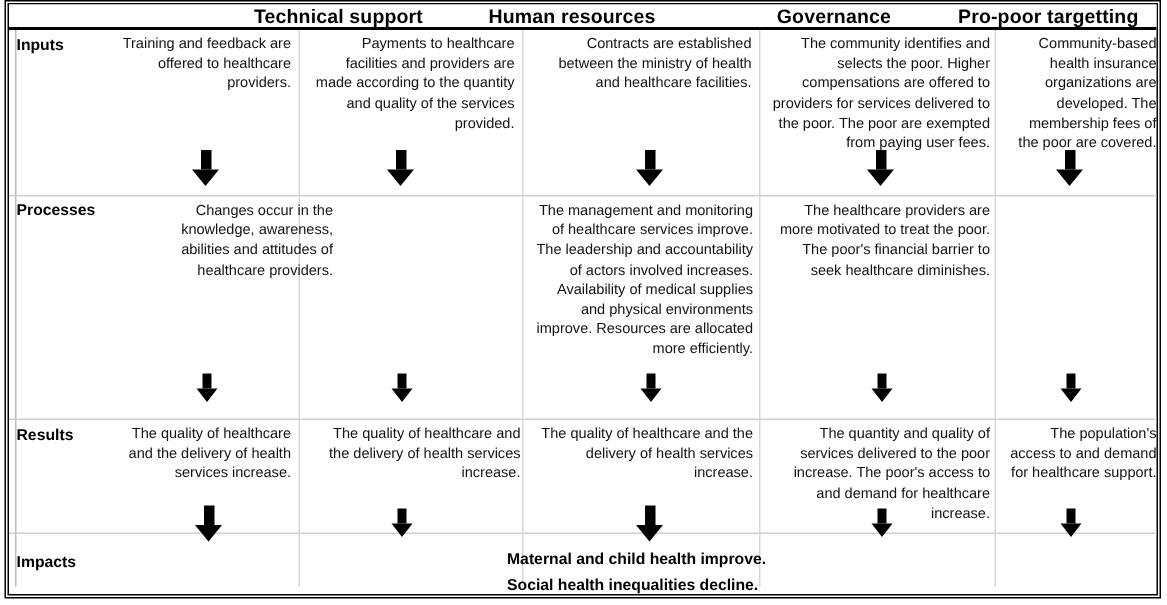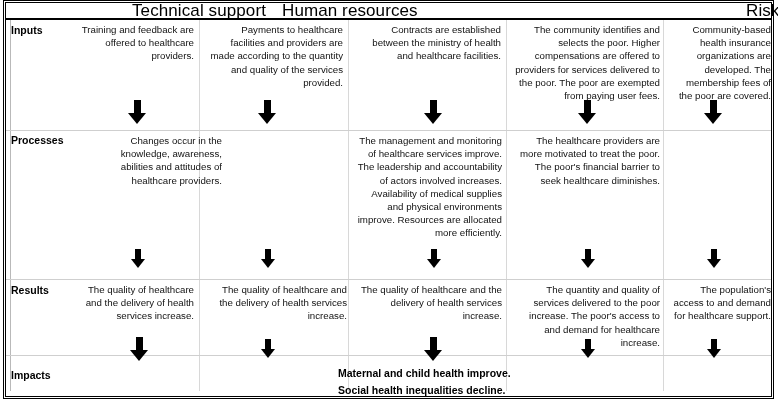--- a/index.html
+++ b/index.html
@@ -52,23 +52,23 @@
     height: 17px;
     background: #fff;
     border-bottom: 2px solid #000;
     box-sizing: border-box;
   }
   .header-cell {
     position: absolute;
     top: 1px;
     height: 14px;
     line-height: 14px;
-    text-align: left;
-    font-size: 17px;
-    font-weight: normal;
+    text-align: right;
+    font-size: 13px;
+    font-weight: bold;
     color: #000;
     letter-spacing: 0.1px;
     white-space: nowrap;
   }
 
   
   .vsep {
     position: absolute;
     top: 20px;
     width: 1px;
@@ -155,20 +155,22 @@
 <body>
 
 <div id="page">
 
   <div class="frame"></div>
   <div class="frame-inner"></div>
 
   <div class="header-band">
     <div class="header-cell" style="left:126px;width:150px;">Technical support</div>
     <div class="header-cell" style="left:276px;width:155px;">Human resources</div>
+    <div class="header-cell" style="left:428px;width:160px;">Governance</div>
+    <div class="header-cell" style="left:583px;width:170px;">Pro-poor targetting</div>
     <div class="header-cell" style="left:740px;width:120px;">Risk Sharing</div>
   </div>
 
   <div class="vsep-label"></div>
   <div class="vsep" style="left:199px;"></div>
   <div class="vsep" style="left:348px;"></div>
   <div class="vsep" style="left:506px;"></div>
   <div class="vsep" style="left:663px;"></div>
 
   <div class="hsep" style="top:130px;"></div>

